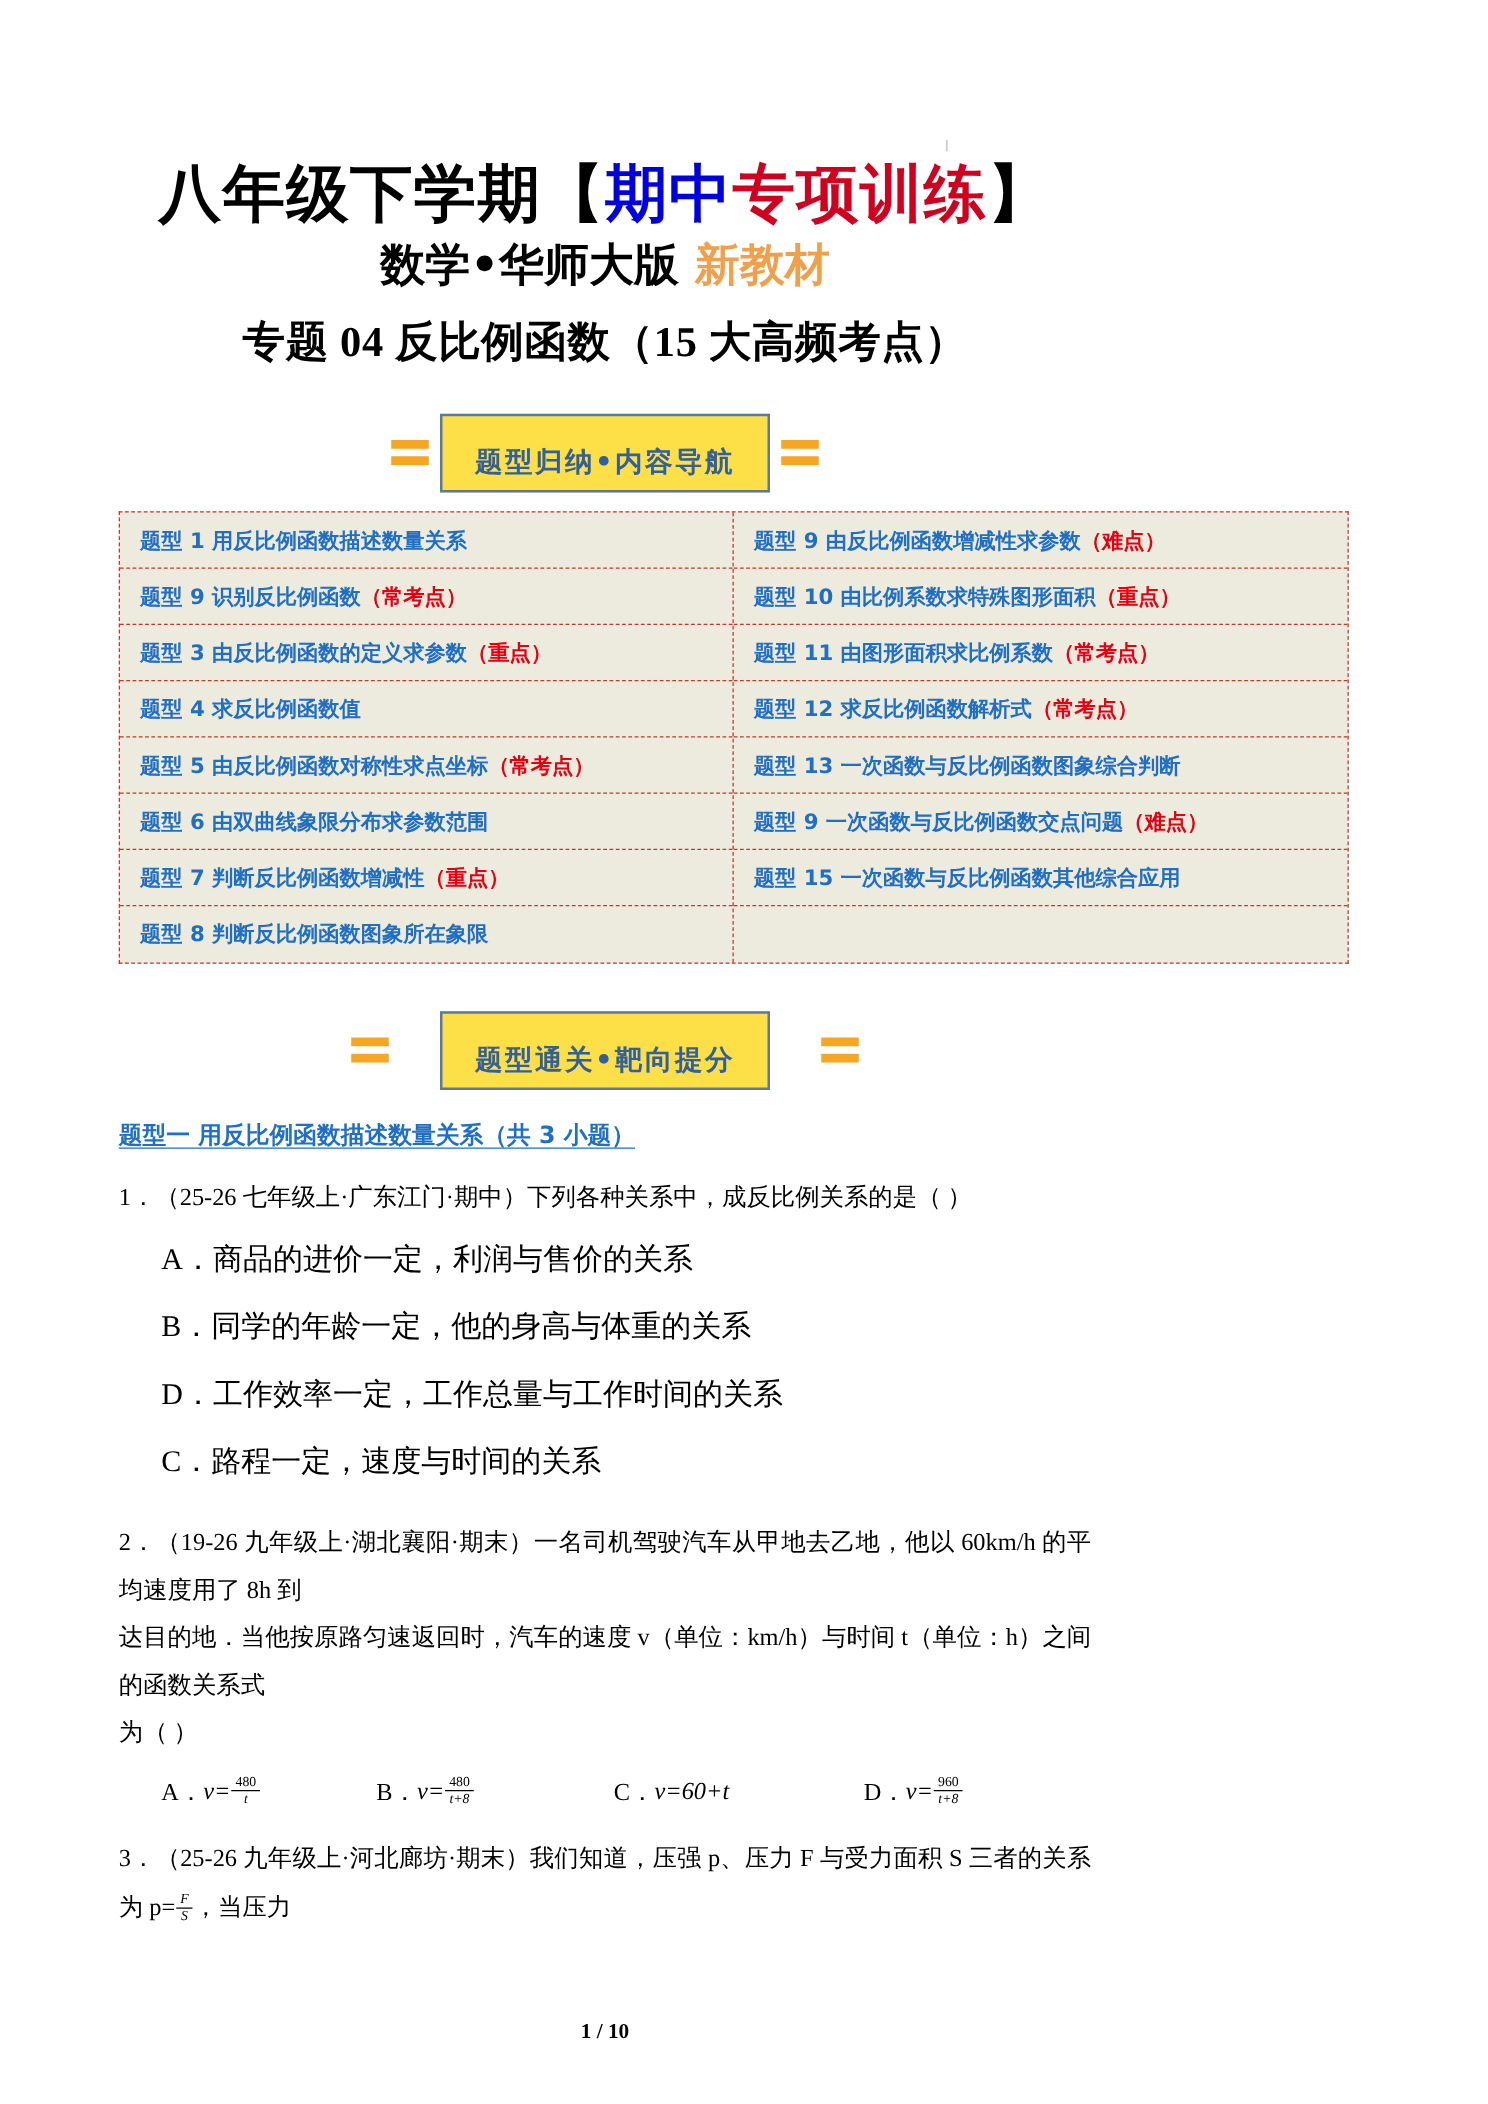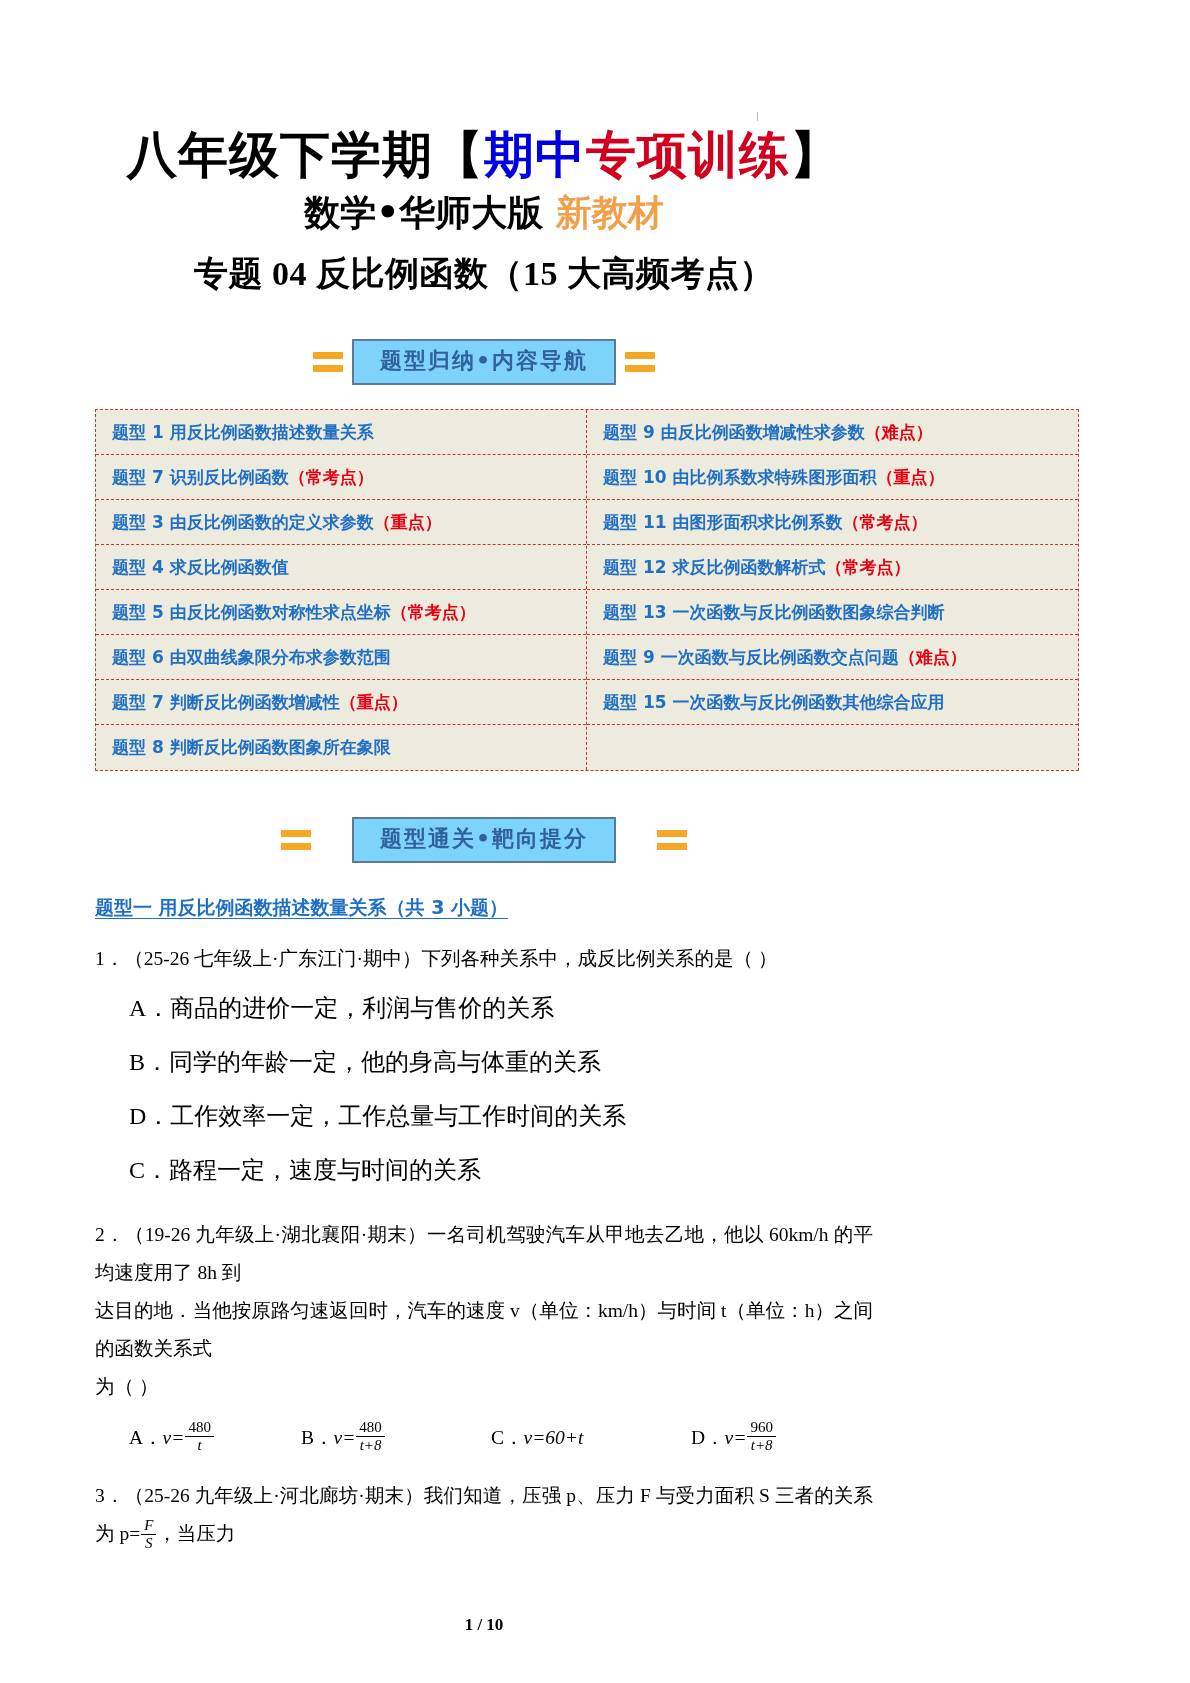--- a/index.html
+++ b/index.html
@@ -75,23 +75,23 @@
     content: "";
     position: absolute;
     left: 0; right: 0;
     height: 7px;
     background: #f5a623;
   }
   .banner-eq::before { top: 1px; }
   .banner-eq::after  { bottom: 1px; }
   .banner-box {
     border: 2px solid #5b7c99;
-    padding: 5px 26px 7px 26px;
+    padding: 22px 26px 7px 26px;
     margin: 0 9px;
-    background: #7dd3fc;
+    background: #fde047;
   }
   .banner-text {
     font-family: "DejaVu Sans", sans-serif;
     font-weight: bold;
     font-size: 22px;
     color: #31609c;
     letter-spacing: 2px;
     white-space: nowrap;
   }
 
@@ -168,21 +168,21 @@
   .opt-cell.w2 { width: 190px; }
   .opt-cell.w3 { width: 200px; }
   .ital { font-style: italic; font-family: "Liberation Serif", serif; }
 
   
   .frac {
     display: inline-flex;
     flex-direction: column;
     vertical-align: middle;
     text-align: center;
-    font-size: 15px;
+    font-size: 11px;
     line-height: 1.12;
     margin: 0 1px;
     position: relative;
     top: -1px;
   }
   .frac .num { border-bottom: 1.2px solid #000; padding: 0 3px; }
   .frac .den { padding: 0 3px; }
 
   
   .footer {
@@ -228,21 +228,21 @@
     </span>
     <span class="banner-eq"></span>
   </div>
 
   <div class="index-table">
     <div class="index-col left">
       <div class="index-row">
           <span class="idx-text"><span>题型 1  用反比例函数描述数量关系</span></span>
         </div>
       <div class="index-row">
-          <span class="idx-text"><span>题型 7  识别反比例函数</span><span class="hl">（常考点）</span></span>
+          <span class="idx-text"><span>题型 9  识别反比例函数</span><span class="hl">（常考点）</span></span>
         </div>
       <div class="index-row">
           <span class="idx-text"><span>题型 3  由反比例函数的定义求参数</span><span class="hl">（重点）</span></span>
         </div>
       <div class="index-row">
           <span class="idx-text"><span>题型 4  求反比例函数值</span></span>
         </div>
       <div class="index-row">
           <span class="idx-text"><span>题型 5  由反比例函数对称性求点坐标</span><span class="hl">（常考点）</span></span>
         </div>

